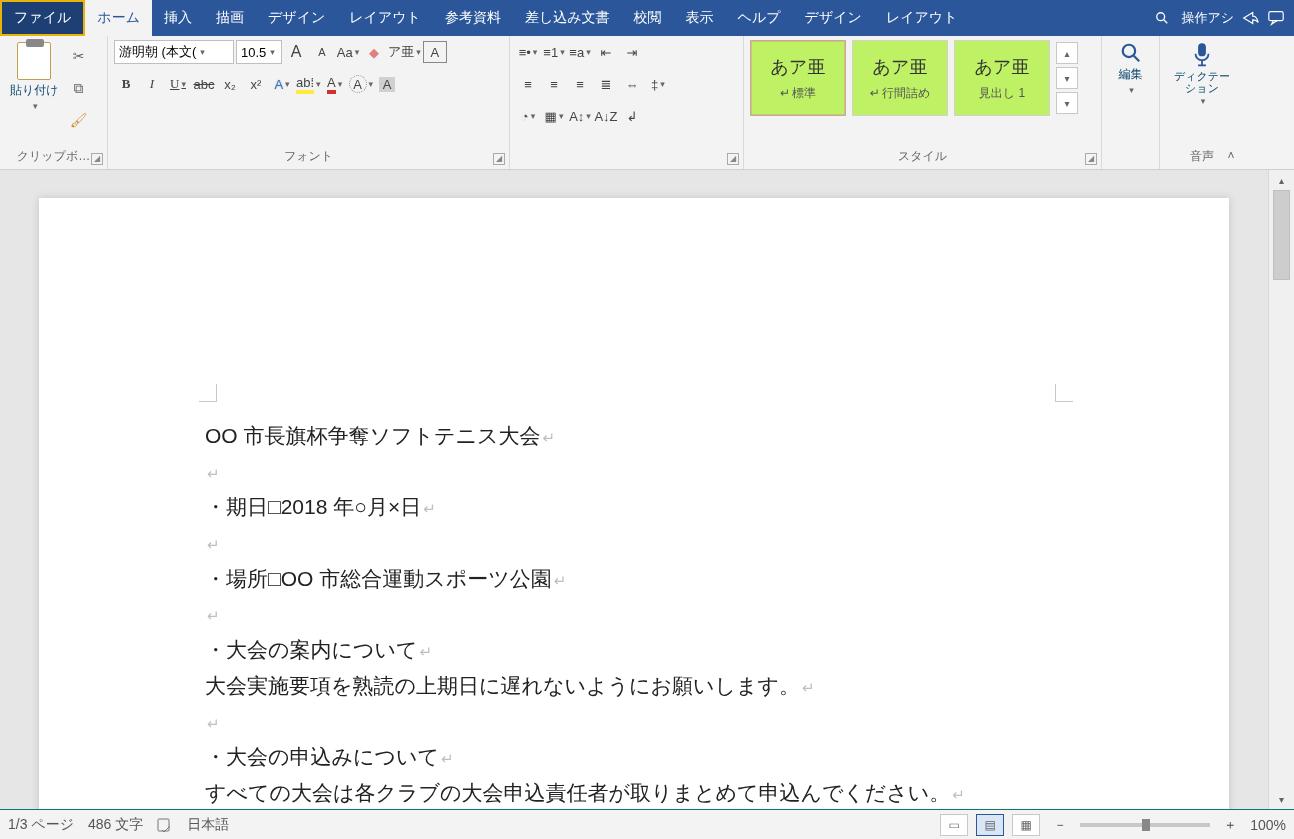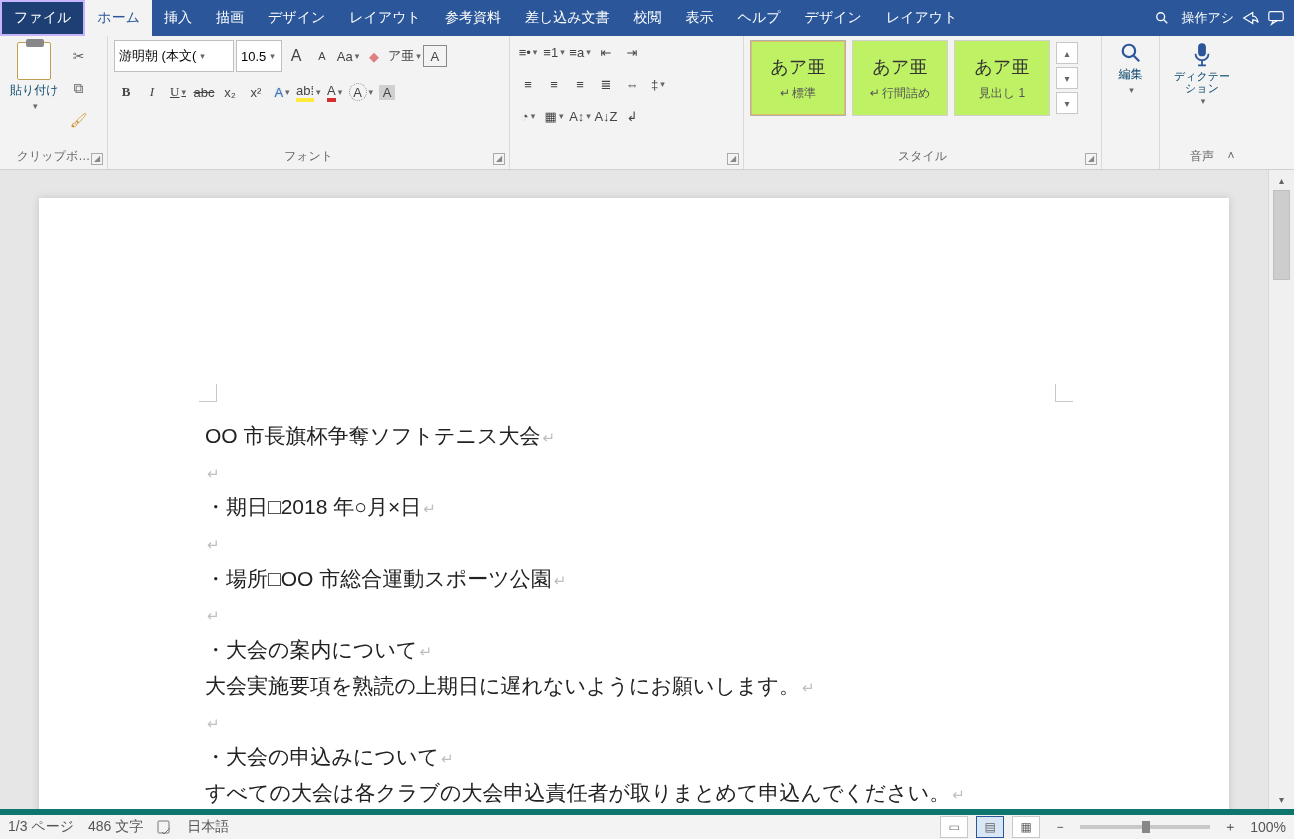--- a/index.html
+++ b/index.html
@@ -1,35 +1,35 @@
 <!DOCTYPE html>
 <html><head>
   <meta charset="utf-8">
   <style>
     * { margin:0; padding:0; box-sizing:border-box; font-family:'Meiryo','Yu Gothic',sans-serif; }
     body { width:1294px; height:839px; background:#e6e6e6; overflow:hidden; position:relative; }
     .tabs { display:flex; height:36px; background:#2b579a; color:#fff; font-size:14px; align-items:stretch; }
     .tab { padding:0 12px; display:flex; align-items:center; cursor:pointer; white-space:nowrap; }
-    .tab.file { background:#1e3f73; border:2px solid #c4b5fd; }
+    .tab.file { background:#1e3f73; border:2px solid #eab308; }
     .tab.active { background:#f3f3f3; color:#2b579a; }
     .tabs-spacer { flex:1; }
     .tabs-right { display:flex; align-items:center; gap:6px; padding:0 8px; }
     .tabs-right .sicon { width:20px; height:20px; display:flex; align-items:center; justify-content:center; }
     .search-hint { font-size:13px; display:flex; align-items:center; gap:12px; }
     .ribbon { background:#f3f3f3; height:134px; display:flex; border-bottom:1px solid #d0d0d0; }
     .group { border-right:1px solid #d9d9d9; padding:4px 6px 2px 6px; display:flex; flex-direction:column; justify-content:space-between; position:relative; }
     .group-title { text-align:center; font-size:12px; color:#666; padding:2px 0; }
     .group-body { flex:1; display:flex; gap:4px; align-items:flex-start; }
     .dlg-launcher { position:absolute; right:4px; bottom:4px; width:12px; height:12px; border:1px solid #aaa; font-size:8px; line-height:10px; text-align:center; color:#888; }
     .btn { display:flex; align-items:center; justify-content:center; min-width:24px; height:24px; font-size:13px; color:#444; cursor:pointer; position:relative; }
     .drop::after { content:'▾'; font-size:9px; margin-left:2px; color:#666; }
     .vbtn { display:flex; flex-direction:column; align-items:center; gap:2px; font-size:12px; color:#0c4a6e; cursor:pointer; padding:2px 4px; }
     .col { display:flex; flex-direction:column; gap:2px; }
     .row { display:flex; gap:2px; align-items:center; }
-    .combo { height:32px; border:1px solid #bfbfbf; background:#fff; font-size:13px; padding:0 4px; display:flex; align-items:center; }
+    .combo { height:24px; border:1px solid #bfbfbf; background:#fff; font-size:13px; padding:0 4px; display:flex; align-items:center; }
     .combo::after { content:'▾'; font-size:9px; margin-left:4px; color:#666; }
     .paste-icon { width:34px; height:38px; background:#fff; border:1px solid #c0a050; position:relative; border-radius:2px; }
     .paste-icon::before { content:''; position:absolute; top:-4px; left:8px; width:18px; height:8px; background:#888; border-radius:2px; }
     .mini-icon { font-size:14px; color:#666; }
     .style-gallery { display:flex; gap:6px; align-items:stretch; }
     .style-item { width:96px; height:76px; border:1px solid #d0d0d0; background:#bef264; display:flex; flex-direction:column; align-items:center; justify-content:center; font-size:12px; cursor:pointer; }
     .style-item.selected { border:1px solid #b0b0b0; box-shadow:0 0 0 1px #e0c060 inset; }
     .style-sample { font-size:18px; color:#333; font-family:'Yu Mincho',serif; }
     .style-item .lbl { margin-top:6px; color:#555; display:flex; align-items:center; gap:2px; }
     .style-more { width:22px; display:flex; flex-direction:column; justify-content:space-between; padding:2px 0; }
@@ -37,21 +37,21 @@
     .doc-wrap { position:absolute; top:170px; left:0; right:26px; bottom:30px; background:#e6e6e6; overflow:hidden; }
     .page { width:1190px; margin:28px auto 0 auto; background:#fff; box-shadow:0 0 8px rgba(0,0,0,.15); min-height:800px; padding:220px 166px 40px 166px; font-family:'Yu Mincho','游明朝',serif; font-size:21px; color:#222; line-height:1.7; position:relative; }
     .corner { position:absolute; width:18px; height:18px; border-color:#c7c7c7; }
     .corner.tl { top:186px; left:160px; border-bottom:1px solid #c7c7c7; border-right:1px solid #c7c7c7; }
     .corner.tr { top:186px; right:156px; border-bottom:1px solid #c7c7c7; border-left:1px solid #c7c7c7; }
     .ret { color:#bfbfbf; font-size:15px; margin-left:2px; }
     .vscroll { position:absolute; top:170px; right:0; bottom:30px; width:26px; background:#f0f0f0; border-left:1px solid #d9d9d9; }
     .vscroll .arrow { height:20px; display:flex; align-items:center; justify-content:center; font-size:10px; color:#666; cursor:pointer; }
     .vscroll .track { position:absolute; top:20px; bottom:20px; left:4px; right:4px; }
     .vscroll .thumb { position:absolute; top:0; height:90px; left:0; right:0; background:#cdcdcd; border:1px solid #bfbfbf; }
-    .statusbar { position:absolute; bottom:0; left:0; right:0; height:30px; background:#f3f3f3; border-top:6px solid #0f766e; display:flex; align-items:center; font-size:14px; color:#555; padding:0 8px; gap:14px; }
+    .statusbar { position:absolute; bottom:0; left:0; right:0; height:30px; background:#f3f3f3; border-top:1px solid #0f766e; display:flex; align-items:center; font-size:14px; color:#555; padding:0 8px; gap:14px; }
     .statusbar .right { margin-left:auto; display:flex; align-items:center; gap:8px; }
     .view-btn { width:28px; height:22px; border:1px solid #c8c8c8; display:flex; align-items:center; justify-content:center; font-size:12px; color:#666; cursor:pointer; background:#fff; }
     .view-btn.active { background:#d9e6f5; border-color:#2b579a; }
     .zoom-slider { width:130px; height:4px; background:#c8c8c8; position:relative; }
     .zoom-slider .knob { position:absolute; left:62px; top:-4px; width:8px; height:12px; background:#888; }
     .collapse-caret { position:absolute; right:4px; bottom:4px; width:18px; height:18px; font-size:12px; color:#666; display:flex; align-items:center; justify-content:center; cursor:pointer; }
     svg { display:block; }
   </style>
 </head>
 <body>

